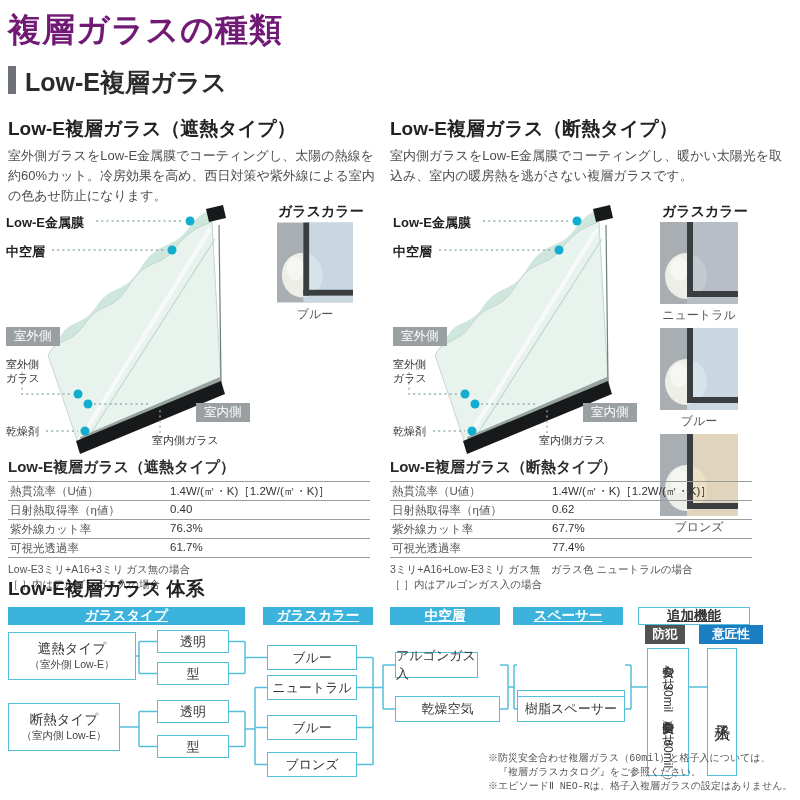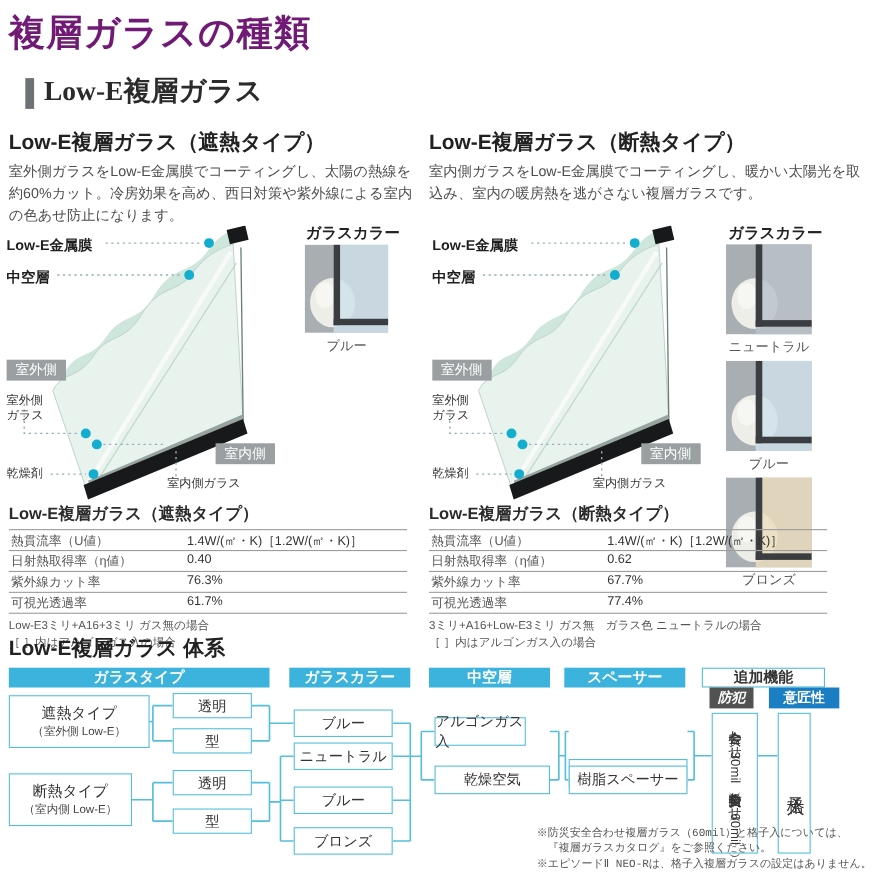--- a/index.html
+++ b/index.html
@@ -1,21 +1,21 @@
 <!DOCTYPE html>
 <html><head>
 <meta charset="utf-8">
 <style>
   * { margin:0; padding:0; box-sizing:border-box; }
   body { background:#fff; font-family:"Liberation Sans", sans-serif; }
   .canvas { position:relative; width:800px; height:800px; background:#fff; overflow:hidden; color:#2a2a2a; }
   .abs { position:absolute; }
 
   .page-title { left:8px; top:8px; font-size:33px; font-weight:bold; color:#701a75; letter-spacing:1px; }
-  .section-head { left:23px; top:66px; display:flex; align-items:flex-end;font-family:Liberation Serif, serif; }
+  .section-head { left:8px; top:66px; display:flex; align-items:flex-start; }
   .section-bar { width:8px; height:28px; background:#6e7276; margin-right:9px; }
   .section-title { font-size:25px; font-weight:bold; color:#2b2b2b; }
 
   .col-heading { top:116px; font-size:19px; font-weight:bold; color:#222; }
   .col-desc { top:146px; font-size:13px; line-height:1.55; color:#4d4d4d; }
 
   
   .diagram { top:205px; width:270px; height:250px; }
   .dg-label-bold { position:absolute; font-size:13px; font-weight:bold; color:#1f1f1f; }
   .dg-label-sm { position:absolute; font-size:11px; color:#333; line-height:1.25; }
@@ -35,29 +35,29 @@
   .spec-row .lbl { width:160px; color:#555; }
   .spec-row .val { color:#333; }
   .spec-notes { margin-top:4px; font-size:10.5px; color:#555; line-height:1.45; }
 
   .taxonomy-heading { left:8px; top:576px; font-size:19px; font-weight:bold; color:#222; }
 
   
   .flow { left:5px; top:600px; width:790px; height:200px; }
   .flow-svg { position:absolute; left:0; top:0; }
   .col-hdr { position:absolute; height:18px; background:#3cb3dc; color:#fff; font-size:13.5px; font-weight:bold;
-             display:flex; align-items:center; justify-content:center; }
+             display:flex; align-items:center; justify-content:center;text-decoration:underline; }
   .col-hdr.outline { background:#fff; border:1.5px solid #55bedb; color:#333; font-weight:bold; }
   .fbox { position:absolute; background:#fff; border:1.4px solid #55bedb; color:#333;
           display:flex; flex-direction:column; align-items:center; justify-content:center; font-size:13px; }
   .fbox .l1 { font-size:13.5px; }
   .fbox .l2 { font-size:10.5px; color:#444; }
   .badge { position:absolute; color:#fff; font-size:12.5px; font-weight:bold;
            display:flex; align-items:center; justify-content:center; }
-  .badge.dark { background:#525252;font-style:italic; }
+  .badge.dark { background:#525252; }
   .badge.blue { background:#1b7ec2; }
   .vbox { position:absolute; background:#fff; border:1.4px solid #55bedb; color:#333;
           writing-mode:vertical-rl; text-orientation:mixed; display:flex; align-items:center; justify-content:center; }
   .vbox span { display:block; font-size:12px; line-height:1.55; }
   .flow-notes { position:absolute; left:483px; top:152px; width:305px; font-size:10px; color:#555; line-height:1.38;font-family:Liberation Mono, monospace; }
 </style>
 </head>
 <body>
 
 <div class="canvas">

